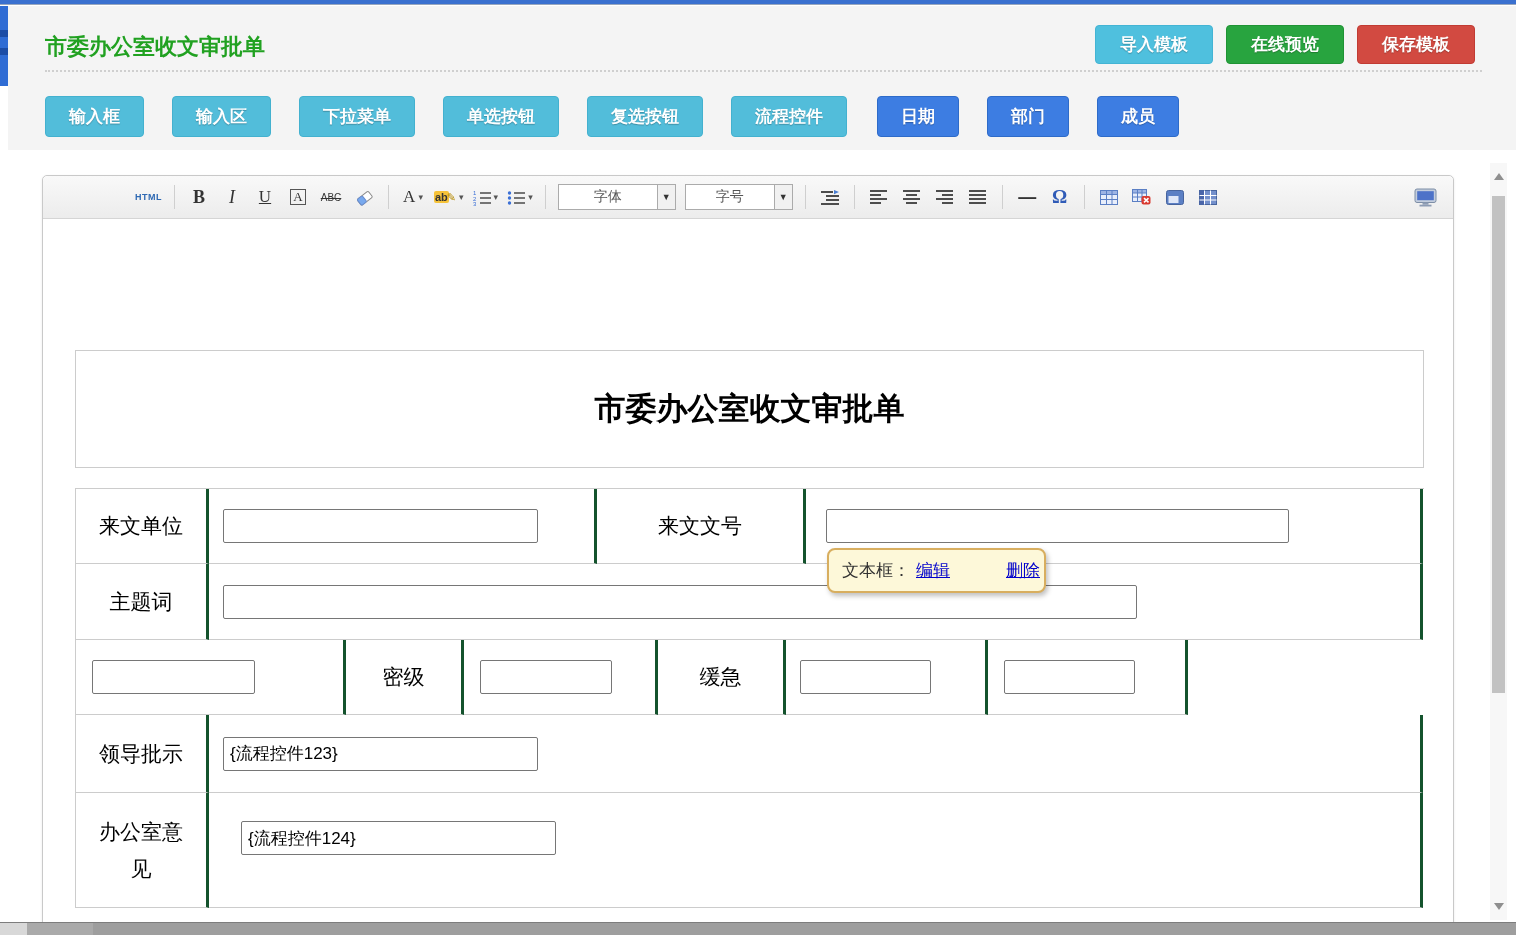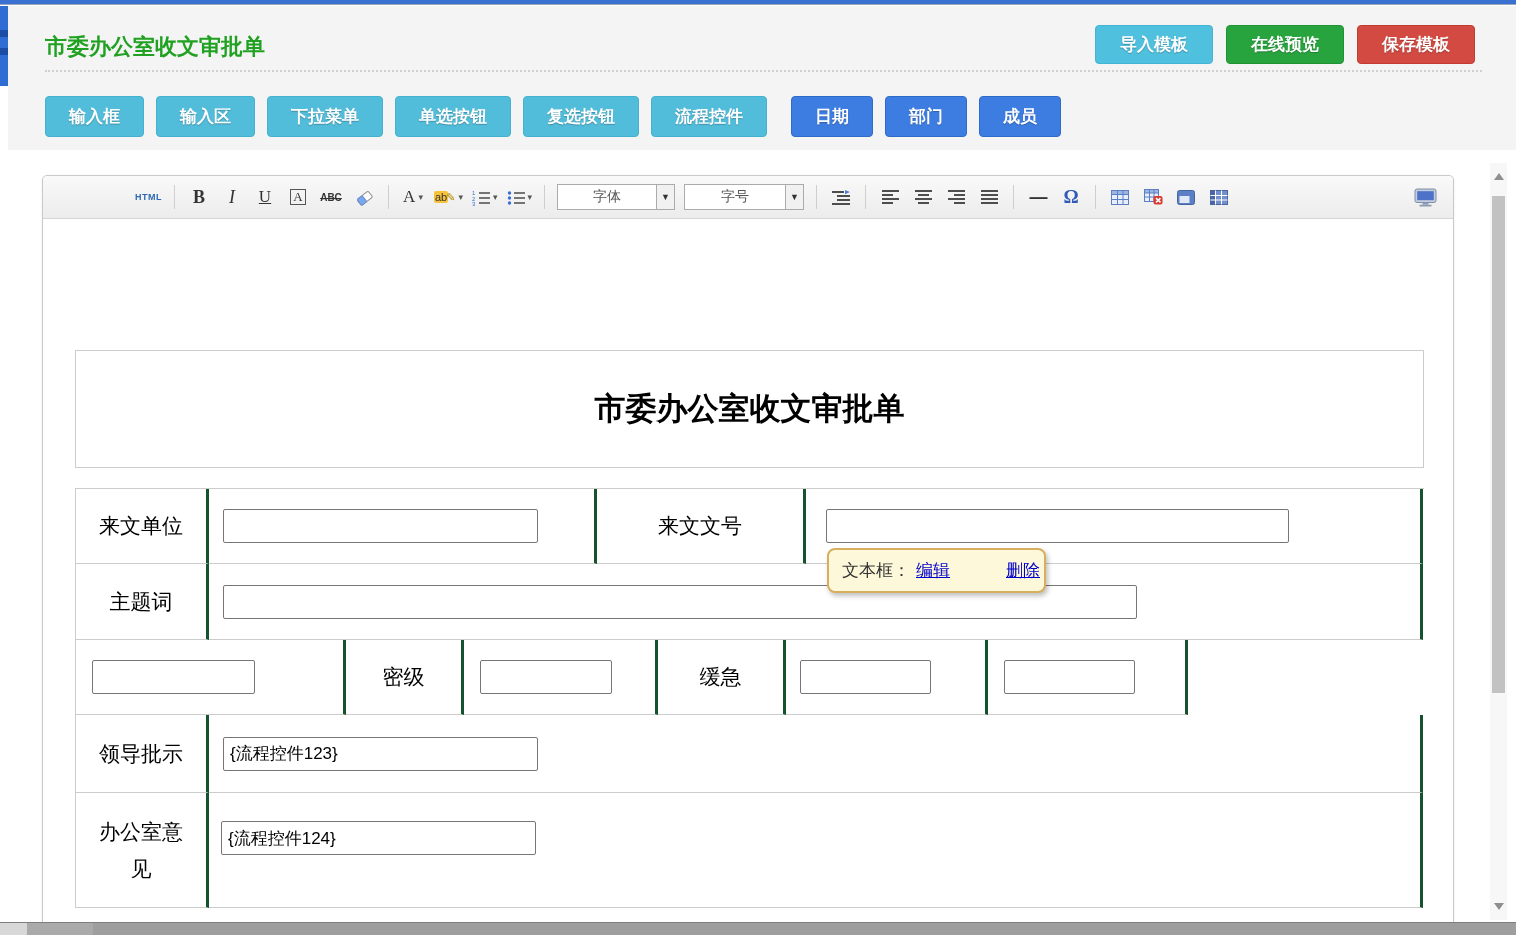--- a/index.html
+++ b/index.html
@@ -14,44 +14,44 @@
   
   .header { position:absolute; left:8px; top:6px; width:1508px; height:144px; background:#f4f4f4; }
   .header-title { position:absolute; left:37px; top:26px; font-family:"Liberation Serif",serif; font-weight:bold; font-size:22px; color:#21a121; }
   .dotline { position:absolute; left:37px; right:34px; top:64px; border-top:2px dotted #cfcfcf; }
   .action-btns { position:absolute; right:41px; top:19px; display:flex; gap:13px; }
   .abtn { height:39px; padding:0 24px; color:#fff; font-weight:bold; font-size:17px; border:none; border-radius:4px;
           display:flex; align-items:center; cursor:pointer; text-shadow:0 1px 1px rgba(0,0,0,.25); }
   .abtn.sky   { background:#4fc0de; border:1px solid #43b4d4; }
   .abtn.green { background:#28a43f; border:1px solid #1f9334; }
   .abtn.red   { background:#d24a41; border:1px solid #c13b33; }
-  .ctrl-btns { position:absolute; left:37px; top:90px; display:flex; gap:12px; }
+  .ctrl-btns { position:absolute; left:37px; top:90px; display:flex; gap:28px; }
   .cbtn { height:41px; padding:0 23px; font-size:17px; font-weight:bold; color:#fff; background:#52bdda;
           border:1px solid #43b1cf; border-radius:4px; display:flex; align-items:center; cursor:pointer;
           text-shadow:0 1px 1px rgba(0,0,0,.25); }
   .cbtn.blue { background:#3d7de2; border-color:#2e6bc9; }
-  .cbtn.gap { margin-left:12px; }
+  .cbtn.gap { margin-left:2px; }
 
   
   .editor { position:absolute; left:42px; top:175px; width:1412px; height:760px; background:#fff;
             border:1px solid #c9c9c9; border-radius:5px 5px 0 0; box-shadow:0 1px 3px rgba(0,0,0,.08); }
   .toolbar { height:43px; background:linear-gradient(#f9f9f9,#ececec); border-bottom:1px solid #d5d5d5;
              border-radius:5px 5px 0 0; display:flex; align-items:center; padding:0 16px 0 92px; gap:9px; }
   .ti { height:26px; min-width:24px; display:flex; align-items:center; justify-content:center;
         color:#333; cursor:pointer; border-radius:2px; }
   .sep { width:1px; height:24px; background:#cfcfcf; margin:0 3px; }
   .car { font-size:9px; color:#555; margin-left:3px; }
   .t-html { font-size:9px; font-weight:bold; letter-spacing:.5px; color:#2e69b3; }
   .t-b { font-family:"Liberation Serif",serif; font-weight:bold; font-size:18px; }
   .t-i { font-family:"Liberation Serif",serif; font-style:italic; font-size:18px; }
   .t-u { font-family:"Liberation Serif",serif; font-size:17px; text-decoration:underline; }
   .t-box { font-family:"Liberation Serif",serif; font-size:13px; border:1px solid #555; padding:0 2px; line-height:14px; }
-  .t-abc { font-size:10px; font-weight:bold; text-decoration:line-through; }
+  .t-abc { font-size:10px; font-weight:normal; text-decoration:line-through; }
   .t-A { font-family:"Liberation Serif",serif; font-size:17px; }
-  .t-ab { font-size:11px; font-weight:normal; background:#f6c33a; padding:0 1px; border-radius:2px; }
+  .t-ab { font-size:11px; font-weight:bold; background:#f6c33a; padding:0 1px; border-radius:2px; }
   .t-pen { font-size:11px; margin-left:-2px; color:#b58900; }
   .t-dash { font-size:18px; font-weight:bold; letter-spacing:-1px; }
   .t-omega { font-size:19px; font-weight:bold; color:#2f5bb7; font-family:"Liberation Serif",serif; }
   .ke-select { display:flex; align-items:stretch; width:118px; height:26px; border:1px solid #ababab;
                background:#fff; cursor:pointer; }
   .ke-select .txt { flex:1; display:flex; align-items:center; justify-content:center; font-size:14px; color:#555; }
   .ke-select .arr { width:18px; border-left:1px solid #ababab; background:#f1f1f1; display:flex;
                     align-items:center; justify-content:center; font-size:9px; color:#333; }
   .t-full { margin-left:auto; }
 
@@ -172,21 +172,21 @@
               <line x1="7" y1="14" x2="18" y2="14"></line>
             </g>
           </svg>
           <span class="car">▾</span>
       </span>
       <span class="sep"></span>
       <span class="ke-select">
         <span class="txt">字体</span>
           <span class="arr">▼</span>
       </span>
-      <span class="ke-select" style="width:120px">
+      <span class="ke-select" style="width:108px">
         <span class="txt">字号</span>
           <span class="arr">▼</span>
       </span>
       <span class="sep"></span>
       <span class="ti">
         <svg width="18" height="15" viewBox="0 0 18 15">
             <g fill="#4d4d4d">
               <rect x="0" y="1" width="12" height="2"></rect>
               <rect x="5" y="5" width="13" height="2"></rect>
               <rect x="5" y="9" width="13" height="2"></rect>
@@ -336,21 +336,21 @@
       <div class="fcell" style="width:1214px">
         <input class="fin" style="margin-left: 14px; width: 315px;" value="{流程控件123}">
       </div>
     </div>
 
     <div class="frow" style="height:115px">
       <div class="fcell flabel" style="width:133px">
         <span style="display:inline-block; width:90px; line-height:37px">办公室意见</span>
       </div>
       <div class="fcell" style="width:1214px; align-items:flex-start; padding-top:28px">
-        <input class="fin" style="margin-left: 12px; width: 315px;" value="{流程控件124}">
+        <input class="fin" style="margin-left: 32px; width: 315px;" value="{流程控件124}">
       </div>
     </div>
   </div>
 
   <div class="tooltip">
     <span>文本框：</span>
     <a class="edit">编辑</a>
     <a class="del">删除</a>
   </div>
 

